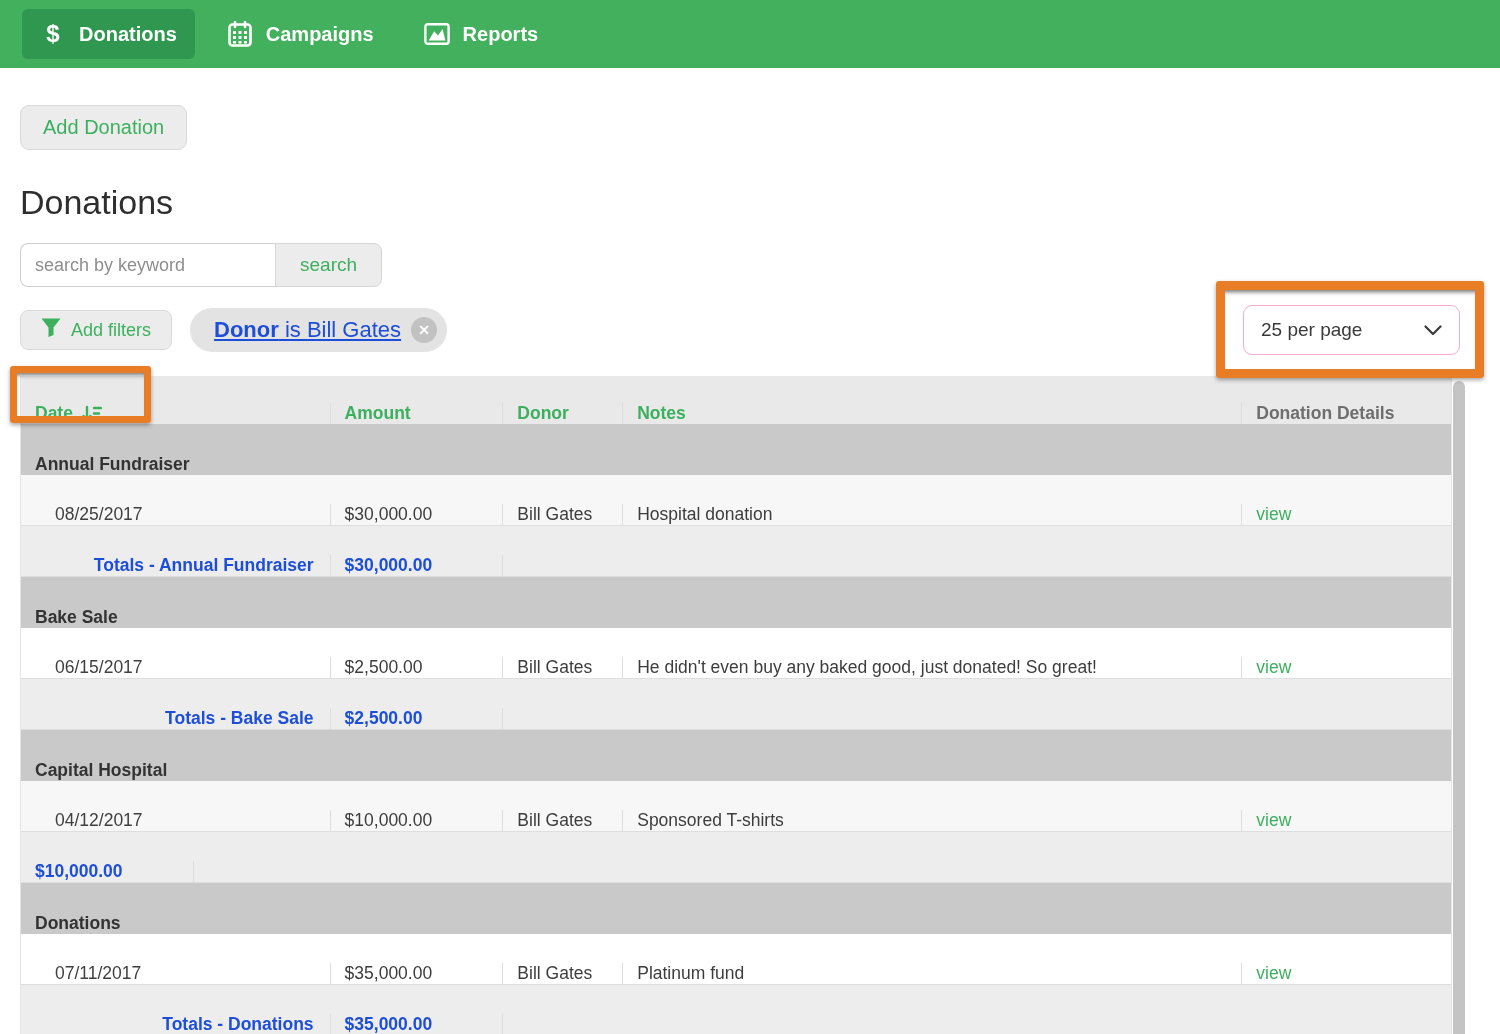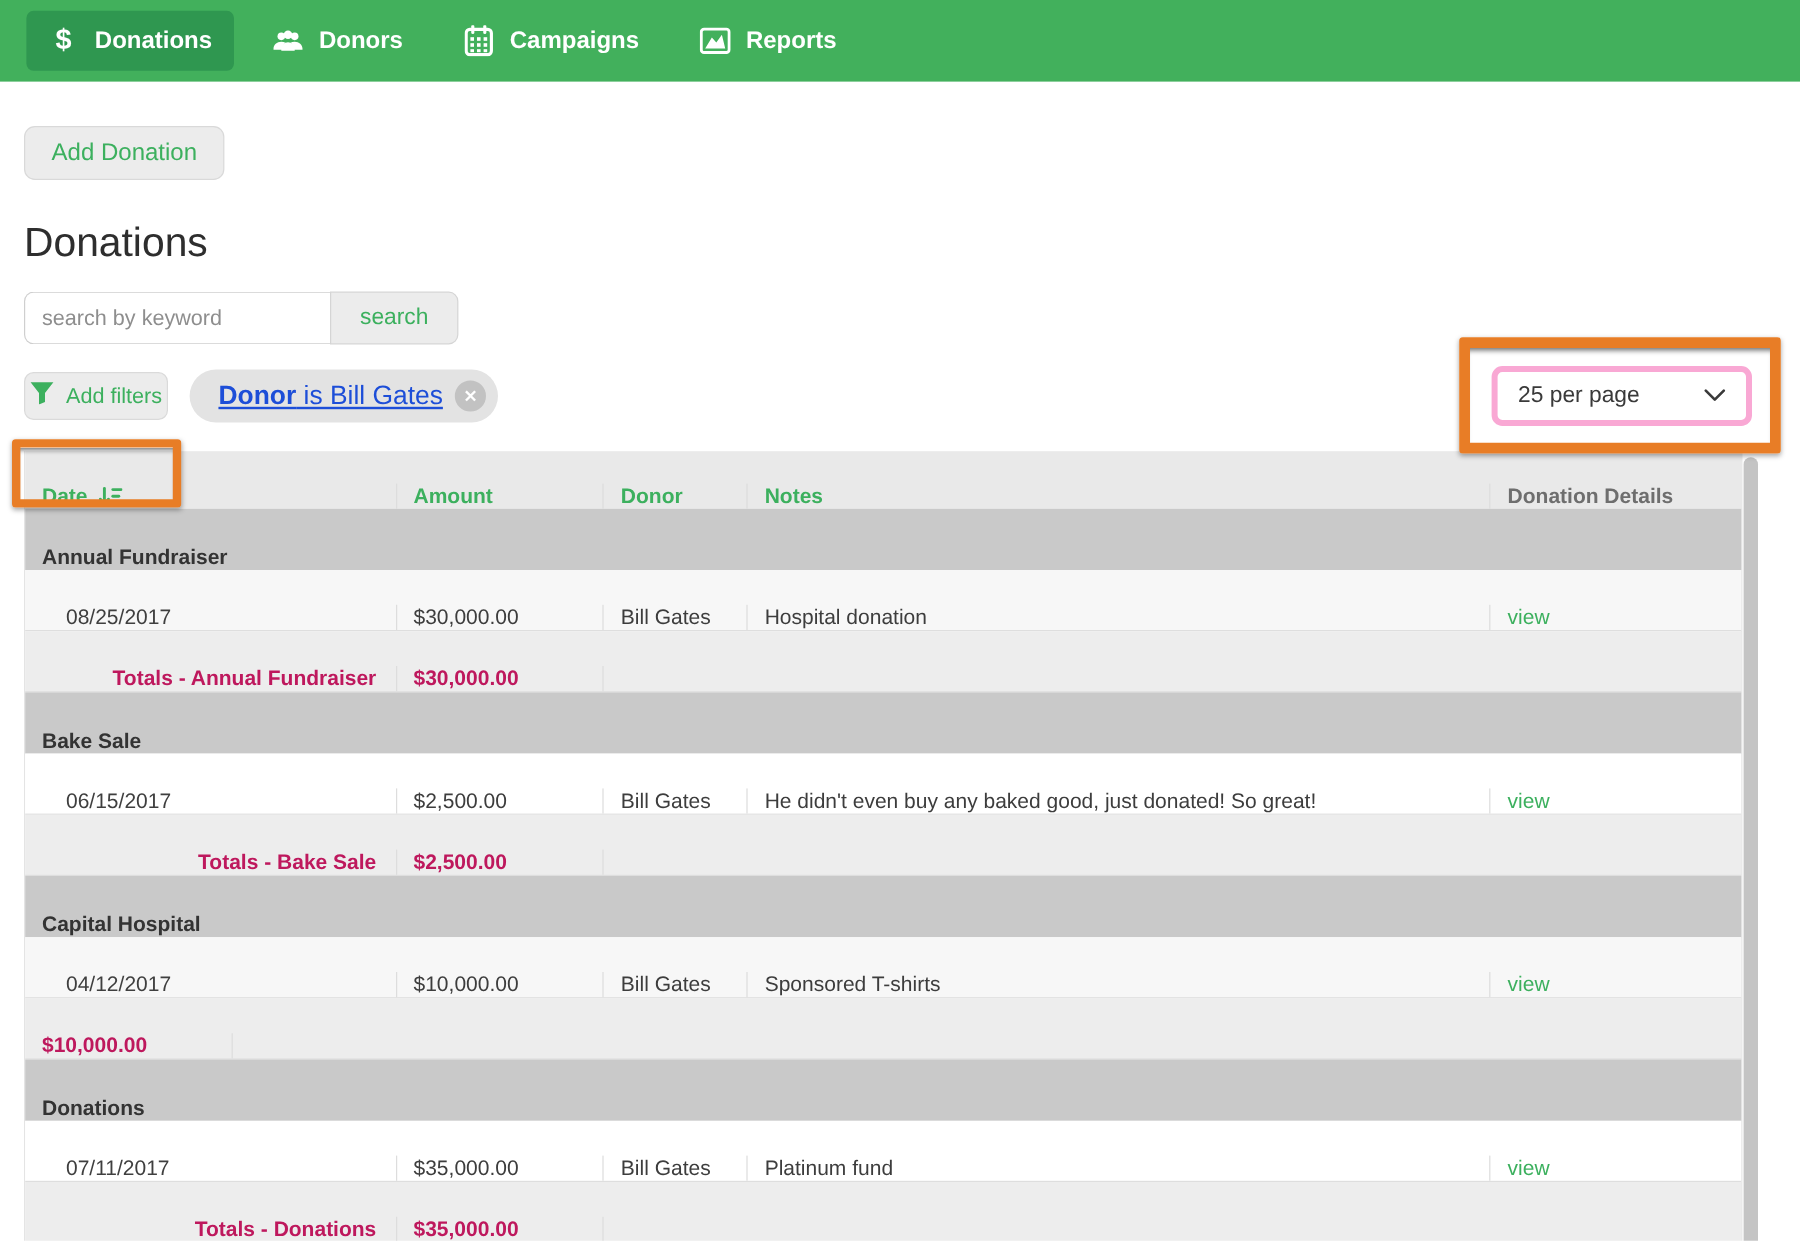--- a/index.html
+++ b/index.html
@@ -57,42 +57,42 @@
   }
   .search-input::placeholder { color: #8e8e8e; }
   .search-btn {
     height: 44px; padding: 0 24px;
     background: #ececec; border: 1px solid #d5d5d5; border-radius: 0 8px 8px 0;
     color: #3cb05e; font-size: 19px; font-family: inherit; cursor: pointer;
   }
 
   .filters-row { position: absolute; left: 20px; top: 308px; display: flex; align-items: center; gap: 18px; }
   .add-filters {
-    height: 40px; padding: 0 4px;
+    height: 40px; padding: 0 20px;
     display: flex; align-items: center; gap: 10px;
     background: #ececec; border: 1px solid #dadada; border-radius: 8px;
     color: #3cb05e; font-size: 18px; font-family: inherit; cursor: pointer;
   }
   .filter-chip {
     height: 44px; padding: 0 10px 0 24px;
     display: flex; align-items: center; gap: 10px;
     background: #e3e3e3; border-radius: 22px; cursor: pointer;
   }
   .chip-text { color: #1d4ed8; font-size: 22px; text-decoration: underline; }
   .chip-text b { font-weight: 700; }
   .chip-close {
     width: 26px; height: 26px; border-radius: 50%;
     background: #c2c2c2; color: #fff; font-size: 14px; font-weight: 700;
     display: flex; align-items: center; justify-content: center; cursor: pointer;
   }
 
   .per-page-select {
     position: absolute; left: 1243px; top: 305px;
     width: 217px; height: 50px;
-    border: 5px solid #f9a8d4; border-radius: 9px; background: #fff;
+    border: 1px solid #f9a8d4; border-radius: 9px; background: #fff;
     display: flex; align-items: center; justify-content: space-between;
     padding: 0 17px; font-size: 19px; color: #3a3a3a; cursor: pointer;
   }
 
   
   .annotation {
     position: absolute;
     border: 9px solid #e87d26;
     border-radius: 3px;
     box-shadow: inset 0 5px 4px -3px rgba(0,0,0,0.55), 0 2px 4px rgba(0,0,0,0.35);
@@ -123,51 +123,38 @@
   .c-date { width: 310px; }
   .c-amount { width: 173px; }
   .c-donor { width: 120px; }
   .c-notes { width: 620px; }
   .c-details { width: 209px; }
   .header .cell { color: #3cb05e; font-weight: 700; }
   .header .c-details { color: #6e6e6e; }
   .group .cell { width: 100%; border-right: none; font-weight: 700; color: #333; }
   .data .c-date { padding-left: 34px; color: #3f3f3f; }
   .totals .c-date { justify-content: flex-end; padding-right: 16px; font-weight: 700; color: #333; }
-  .totals .cell { font-weight: 700; color: #be185d; }
+  .totals .cell { font-weight: 700; color: #1d4ed8; }
   .view-link { color: #3cb05e; text-decoration: none; cursor: pointer; }
   .sort-icon { margin-left: 9px; display: inline-flex; }
 
   
   .scrollbar {
     position: absolute; left: 1453px; top: 381px;
     width: 12px; height: 660px;
     background: #c4c4c4; border-radius: 7px;
   }
 </style>
 </head>
 <body>
 
 <div class="navbar">
   <div class="nav-item active">
     <span class="nav-icon dollar-glyph">$</span>
     <span>Donations</span>
-  </div>
-  <div class="nav-item">
-    <span class="nav-icon">
-      <svg width="28" height="22" viewBox="0 0 28 22" fill="#fff">
-        <circle cx="8" cy="7" r="3.4"></circle>
-          <circle cx="20" cy="7" r="3.4"></circle>
-          <circle cx="14" cy="5.5" r="3.8"></circle>
-        <path d="M1 18c0-3.6 3-6.2 7-6.2 1.4 0 2.7.3 3.8.9-1.7 1.3-2.8 3.2-2.8 5.3v1H1z"></path>
-        <path d="M27 18c0-3.6-3-6.2-7-6.2-1.4 0-2.7.3-3.8.9 1.7 1.3 2.8 3.2 2.8 5.3v1H27z"></path>
-        <path d="M8 19c0-3.9 2.6-6.7 6-6.7s6 2.8 6 6.7v1H8z"></path>
-      </svg>
-    </span>
-    <span>Donors</span>
   </div>
   <div class="nav-item">
     <span class="nav-icon">
       <svg width="24" height="26" viewBox="0 0 24 26">
         <rect x="1.5" y="3.5" width="21" height="21" rx="3" fill="none" stroke="#fff" stroke-width="2.6"></rect>
         <line x1="7" y1="1" x2="7" y2="6" stroke="#fff" stroke-width="2.6" stroke-linecap="round"></line>
         <line x1="17" y1="1" x2="17" y2="6" stroke="#fff" stroke-width="2.6" stroke-linecap="round"></line>
         <g fill="#fff">
           <rect x="5" y="10" width="3" height="3"></rect>
             <rect x="10.5" y="10" width="3" height="3"></rect>

